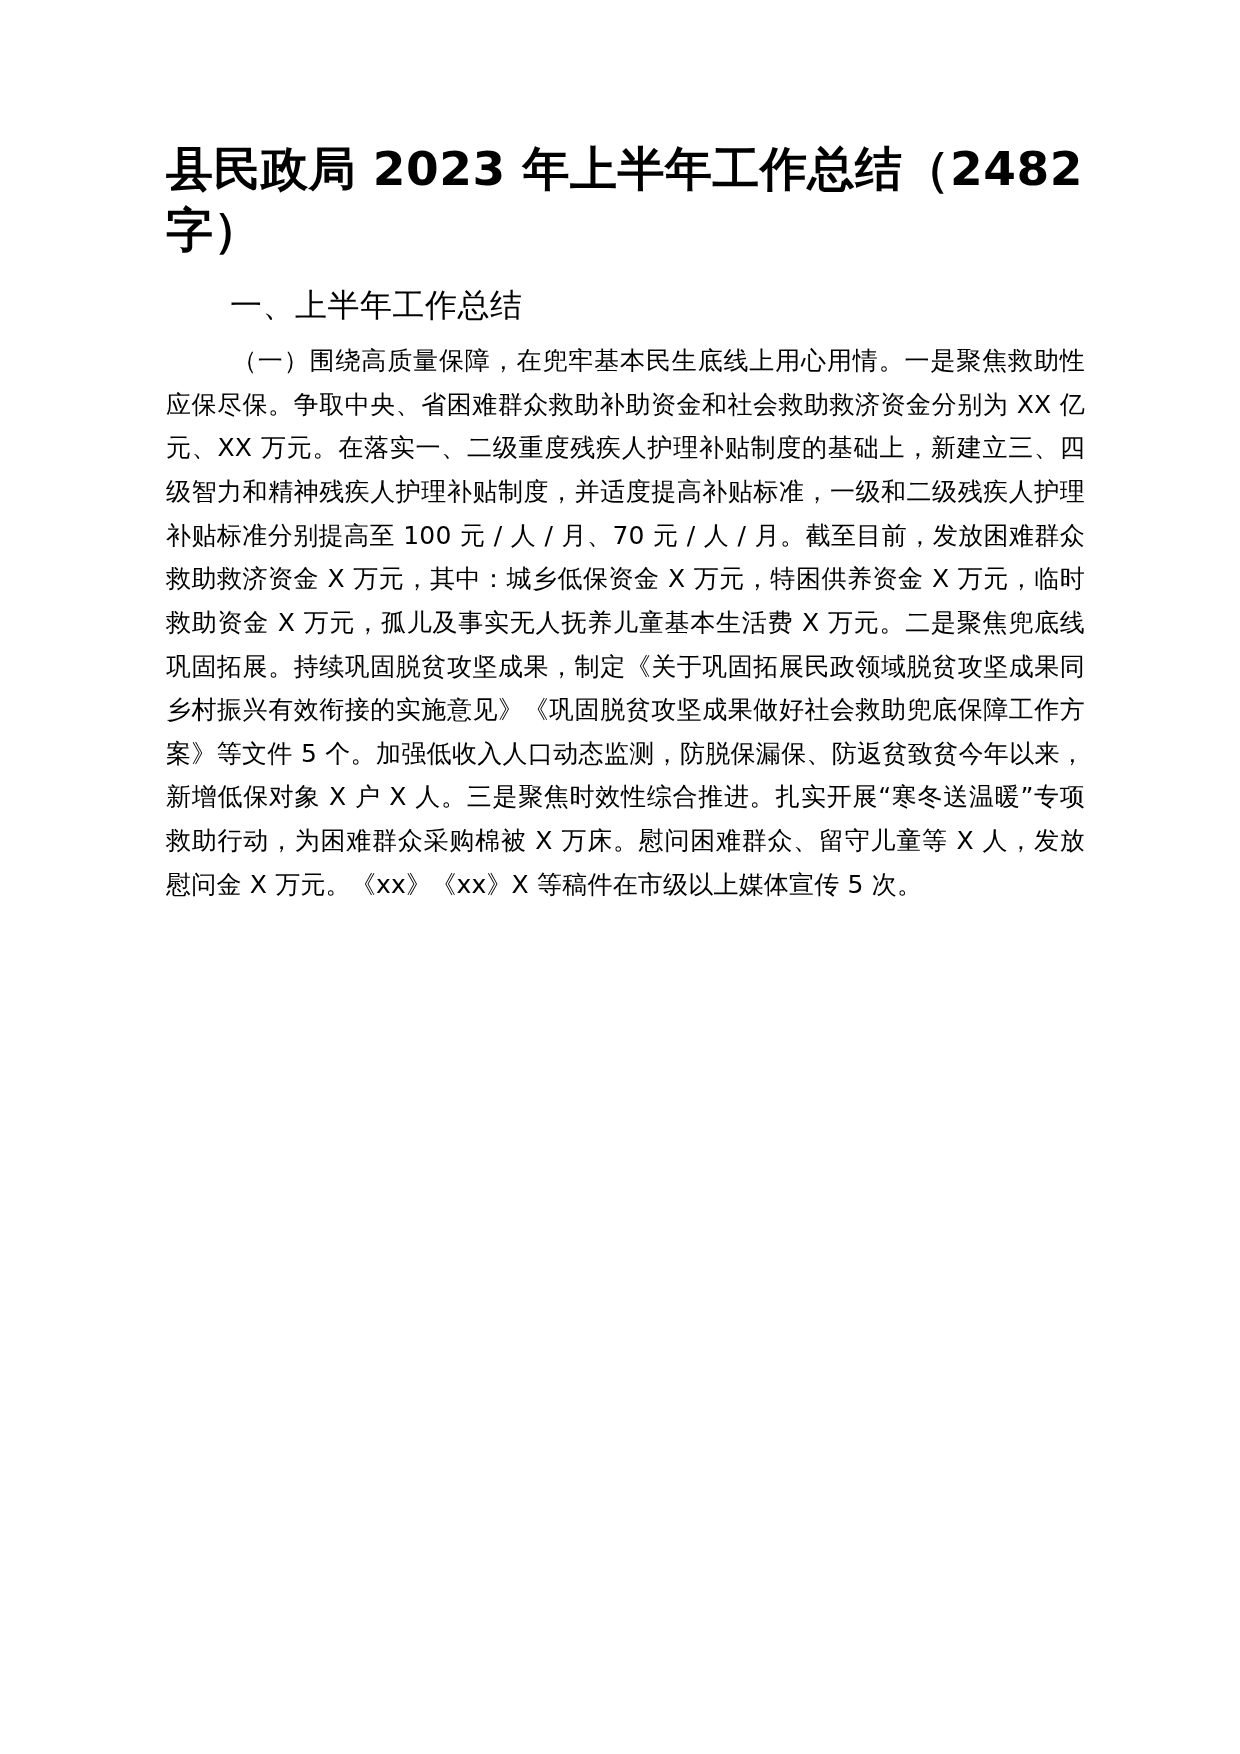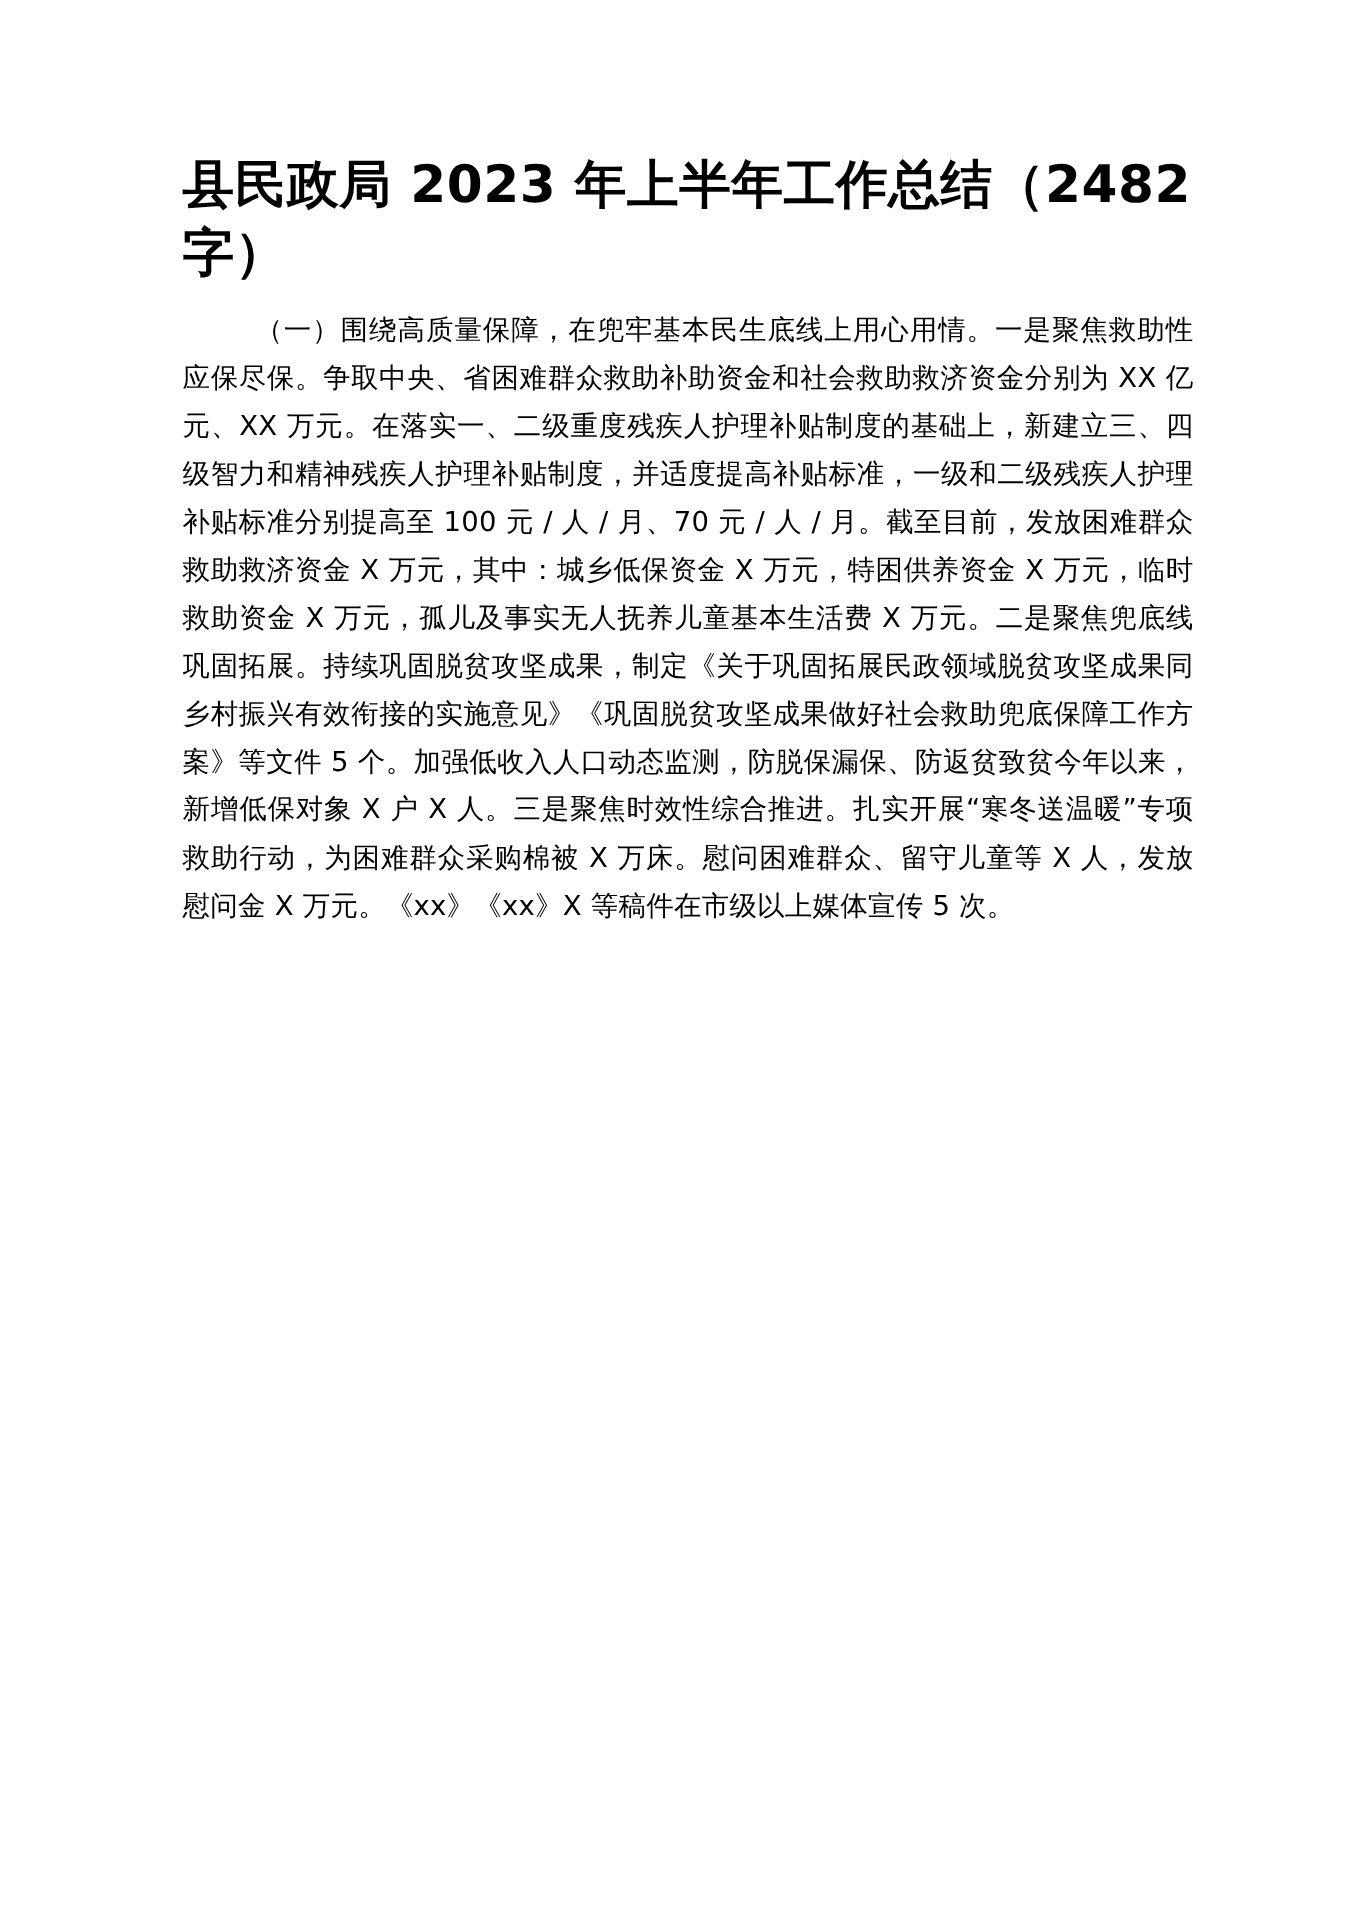--- a/index.html
+++ b/index.html
@@ -51,16 +51,17 @@
     letter-spacing: 0.2px;
   }
 </style>
 </head>
 <body>
 
 <div class="page">
 
   <h1 class="doc-title">县民政局 2023 年上半年工作总结（2482字）</h1>
 
+  <p class="section-heading">一、上半年工作总结</p>
 
   <p class="body-para">（一）围绕高质量保障，在兜牢基本民生底线上用心用情。一是聚焦救助性应保尽保。争取中央、省困难群众救助补助资金和社会救助救济资金分别为 XX 亿元、XX 万元。在落实一、二级重度残疾人护理补贴制度的基础上，新建立三、四级智力和精神残疾人护理补贴制度，并适度提高补贴标准，一级和二级残疾人护理补贴标准分别提高至 100 元 / 人 / 月、70 元 / 人 / 月。截至目前，发放困难群众救助救济资金 X 万元，其中：城乡低保资金 X 万元，特困供养资金 X 万元，临时救助资金 X 万元，孤儿及事实无人抚养儿童基本生活费 X 万元。二是聚焦兜底线巩固拓展。持续巩固脱贫攻坚成果，制定《关于巩固拓展民政领域脱贫攻坚成果同乡村振兴有效衔接的实施意见》《巩固脱贫攻坚成果做好社会救助兜底保障工作方案》等文件 5 个。加强低收入人口动态监测，防脱保漏保、防返贫致贫今年以来，新增低保对象 X 户 X 人。三是聚焦时效性综合推进。扎实开展“寒冬送温暖”专项救助行动，为困难群众采购棉被 X 万床。慰问困难群众、留守儿童等 X 人，发放慰问金 X 万元。《xx》《xx》X 等稿件在市级以上媒体宣传 5 次。</p>
 
 </div>
 
 </body></html>

